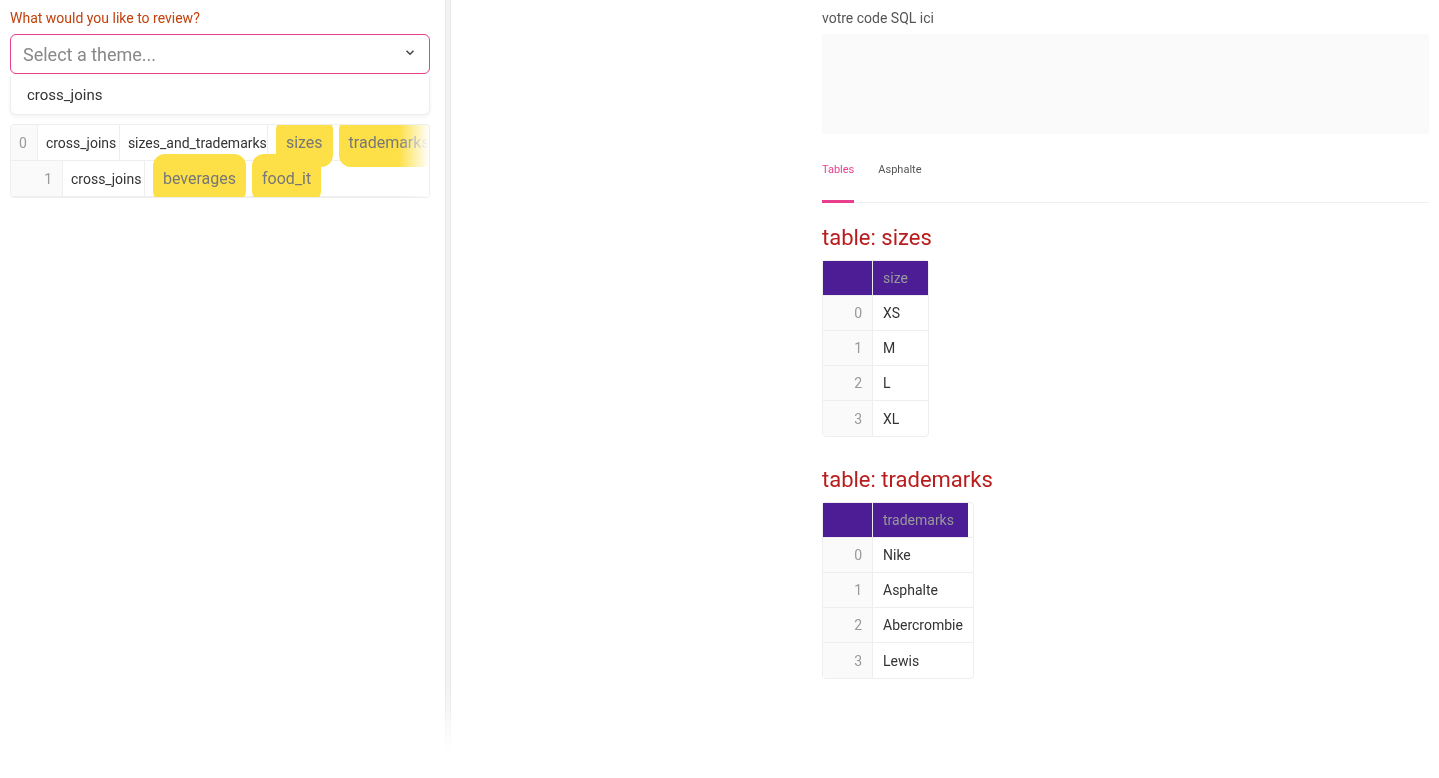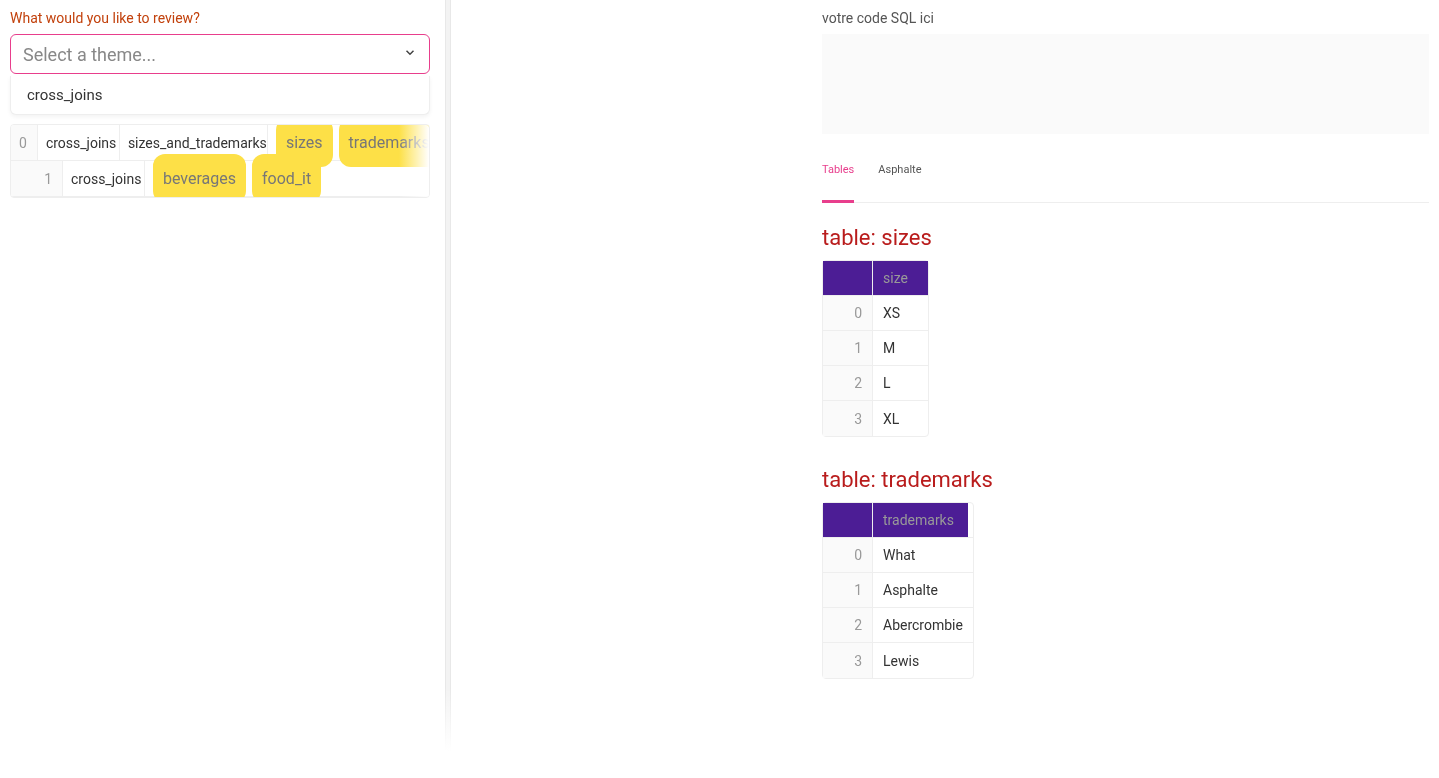--- a/index.html
+++ b/index.html
@@ -308,21 +308,21 @@
   </div>
 
   <div class="table-label">table: trademarks</div>
   <div class="data-table">
     <div class="dt-row dt-header">
       <div class="dt-cell dt-idx"></div>
       <div class="dt-cell dt-col-wide">trademarks</div>
     </div>
     <div class="dt-row">
       <div class="dt-cell dt-idx">0</div>
-      <div class="dt-cell dt-col-wide">What</div>
+      <div class="dt-cell dt-col-wide">Nike</div>
     </div>
     <div class="dt-row">
       <div class="dt-cell dt-idx">1</div>
       <div class="dt-cell dt-col-wide">Asphalte</div>
     </div>
     <div class="dt-row">
       <div class="dt-cell dt-idx">2</div>
       <div class="dt-cell dt-col-wide">Abercrombie</div>
     </div>
     <div class="dt-row">

